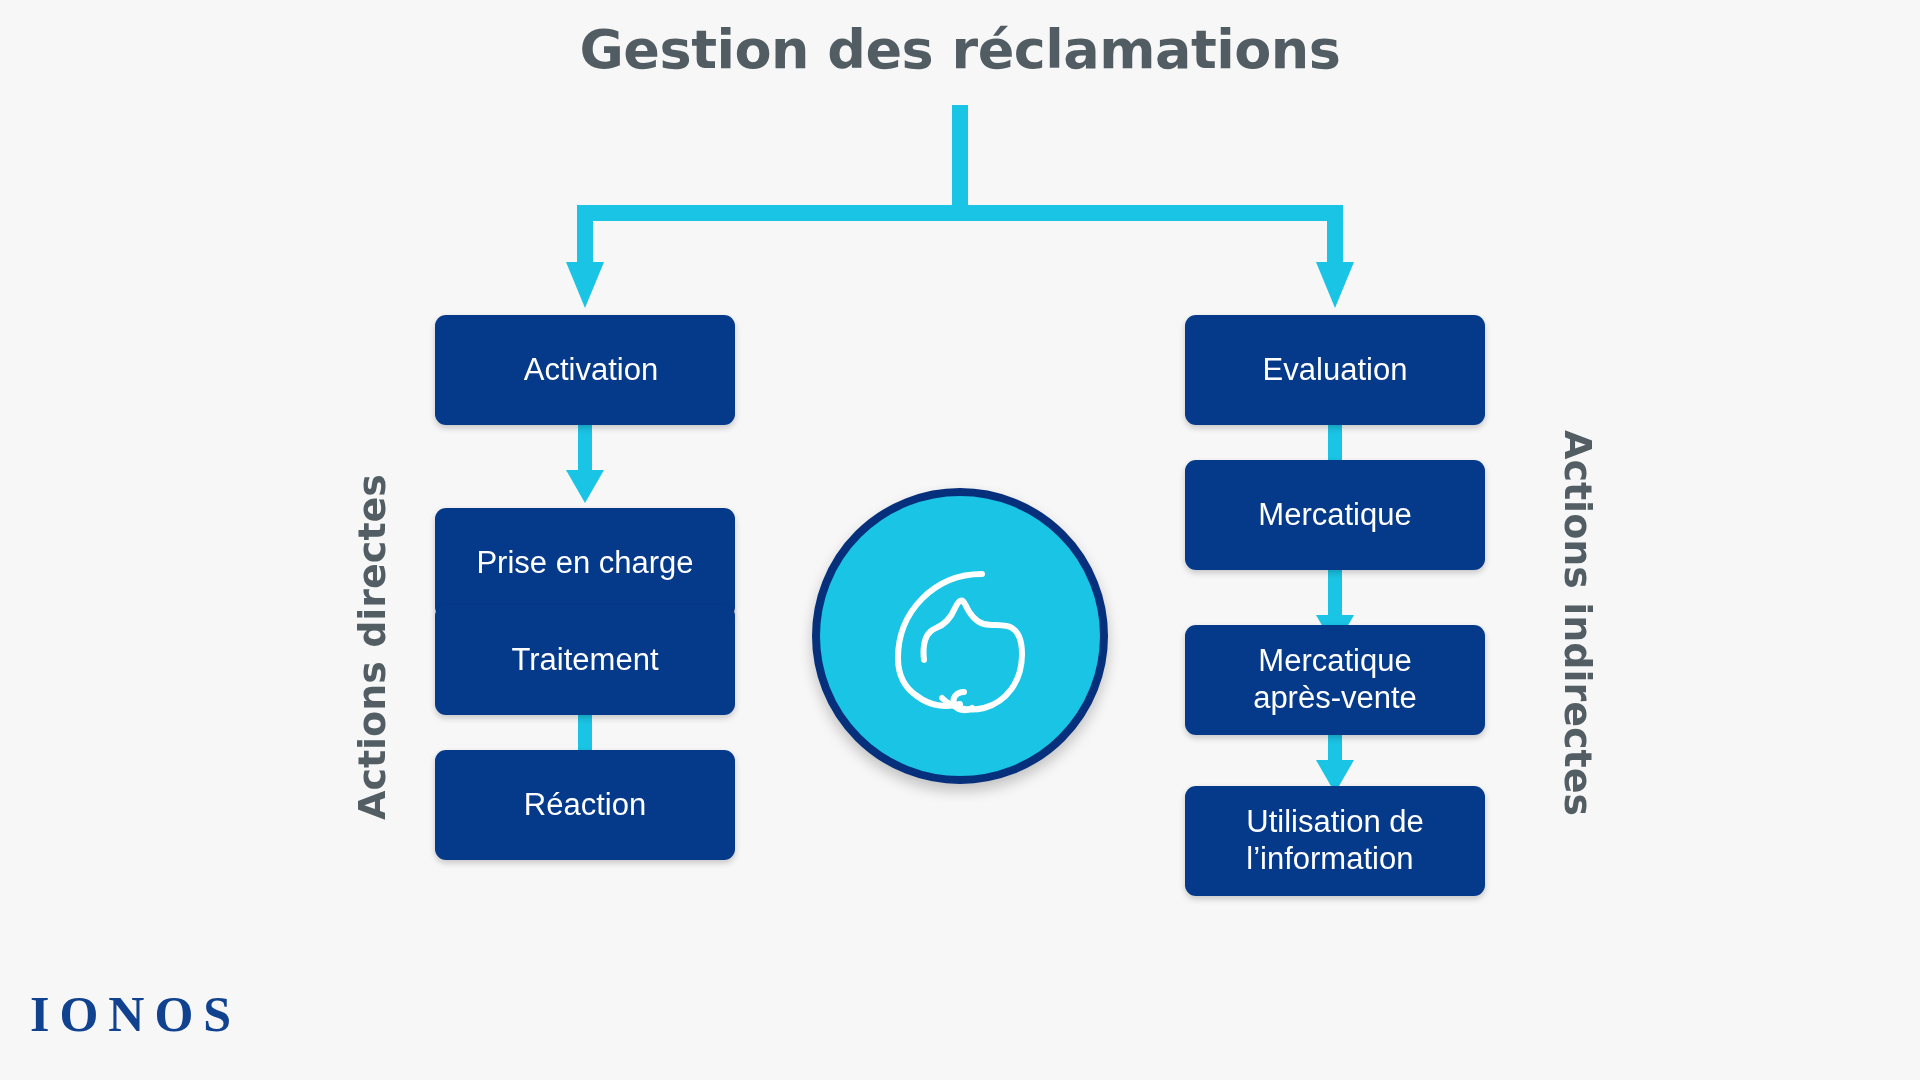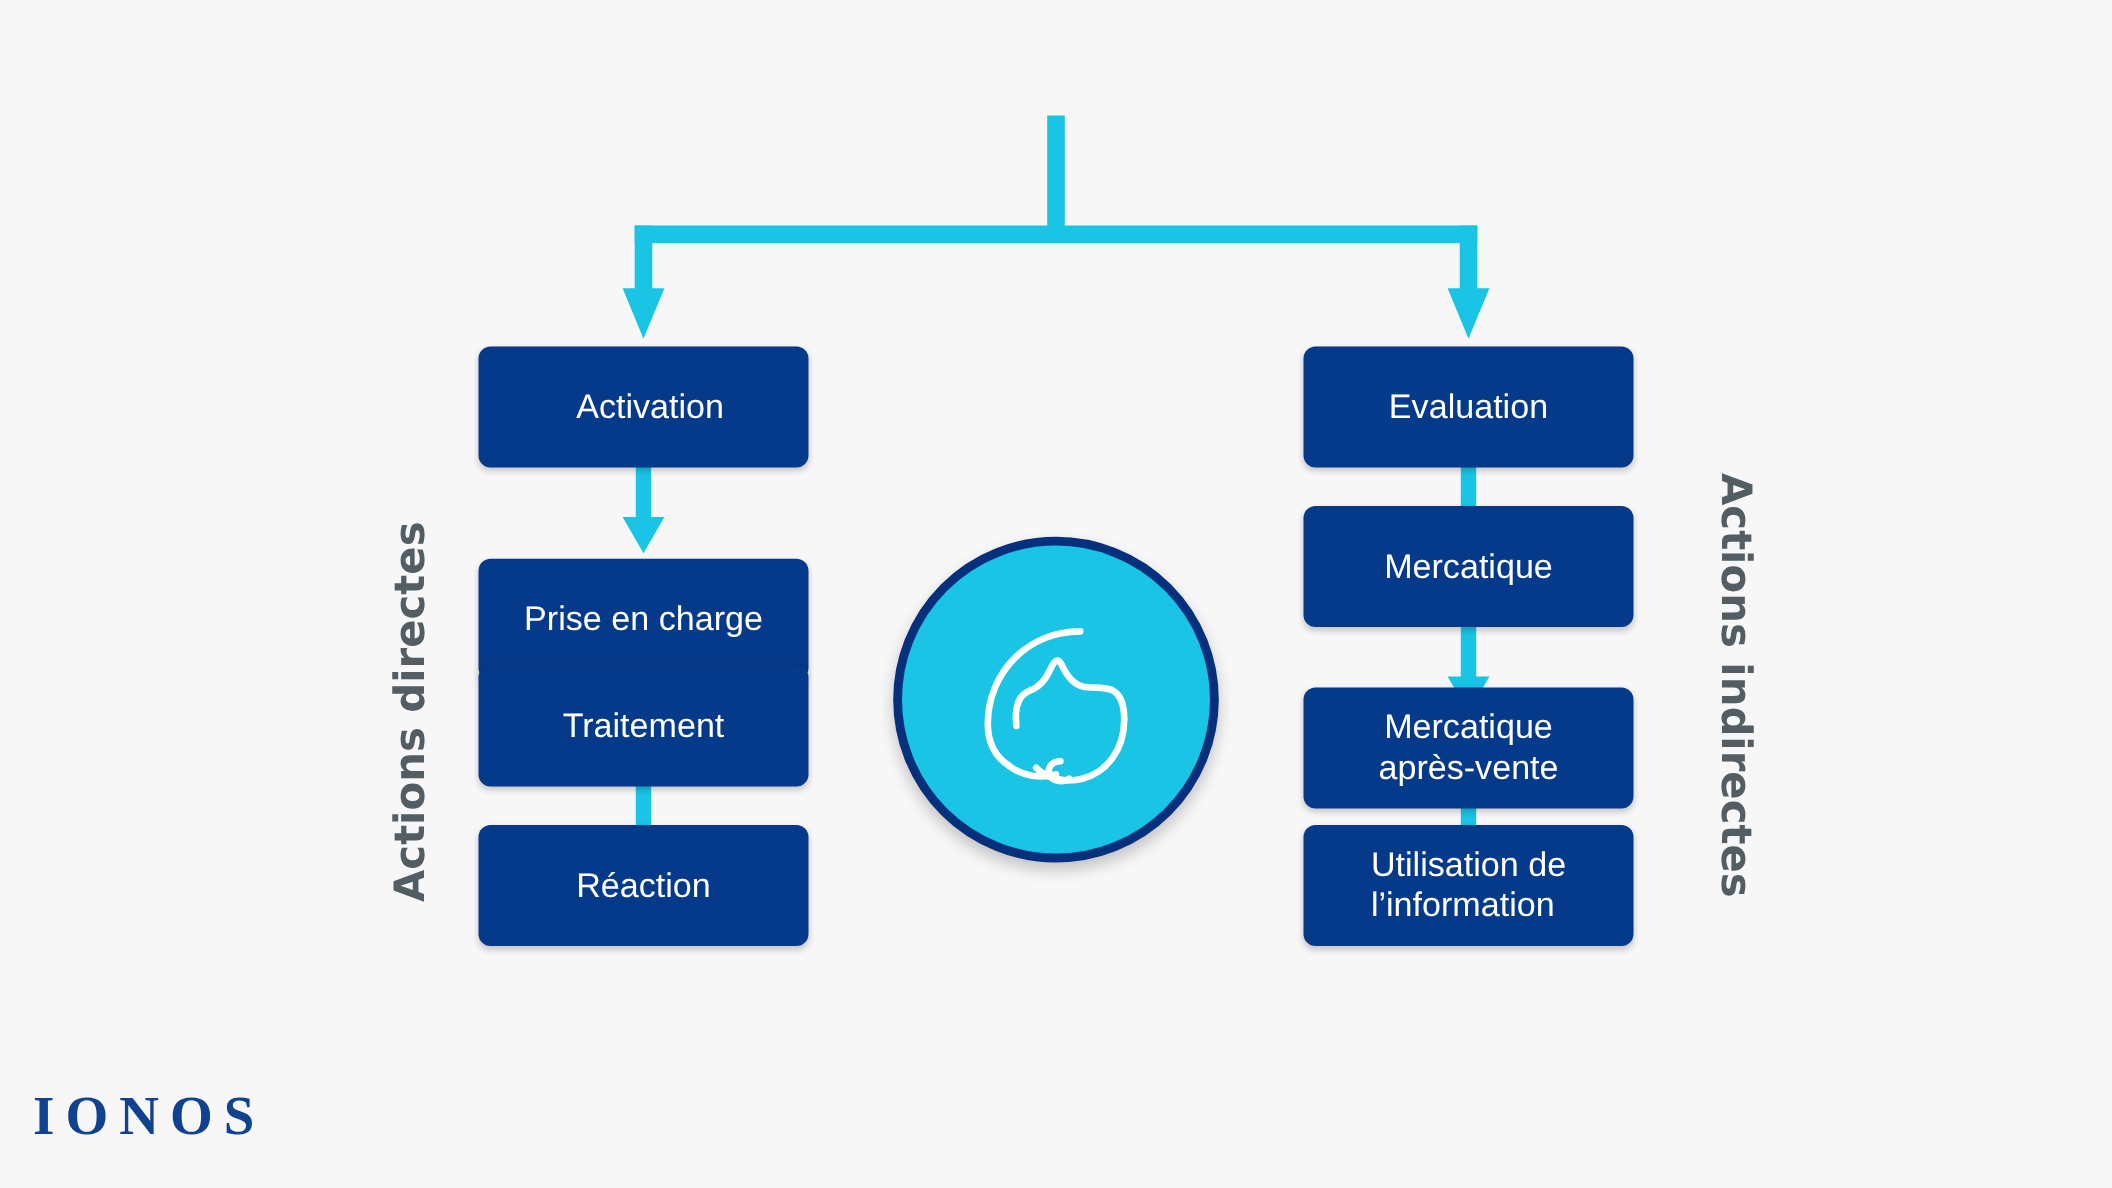--- a/index.html
+++ b/index.html
@@ -61,20 +61,21 @@
     z-index: 3;
     box-sizing: border-box;
   }
   .box.two-line {
     text-align: center;
     margin-top: 20px;
   }
   .box.left-lines {
     justify-content: center;
     text-align: left;
+    margin-top: 36px;
   }
   .box-label {
     white-space: pre-line;
     display: block;
   }
 
   
   .side-label {
     position: absolute;
     font-family: "DejaVu Sans", sans-serif;
@@ -126,20 +127,21 @@
     font-weight: bold;
     color: #11428f;
     letter-spacing: 10px;
   }
 </style>
 </head>
 <body>
 
 <div id="canvas">
 
+  <div class="title">Gestion des réclamations</div>
 
   <svg class="connectors" viewBox="0 0 1920 1080" width="1920" height="1080">
     <defs>
       <g id="arrowhead-def"></g>
     </defs>
 
     <rect x="952" y="105" width="16" height="108" fill="#1ac4e4"></rect>
 
     <rect x="577" y="205" width="766" height="16" fill="#1ac4e4"></rect>
 

